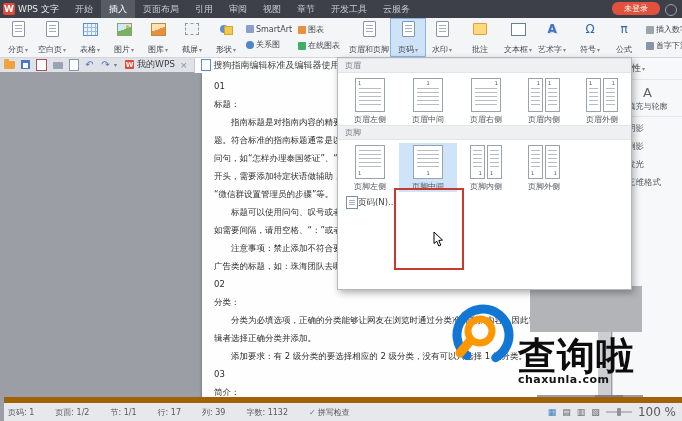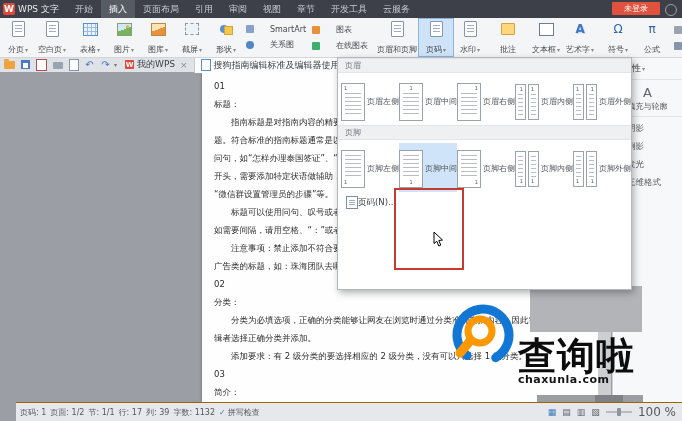--- a/index.html
+++ b/index.html
@@ -7,35 +7,35 @@
        font-family:"DejaVu Sans","Liberation Sans",sans-serif;-webkit-font-smoothing:antialiased;}
   
   .titlebar{position:absolute;left:0;top:0;right:0;height:18px;background:#3d4049;display:flex;align-items:center;z-index:30;}
   .logo{display:flex;align-items:center;gap:3px;padding:0 8px 0 3px;}
   .logo .wbox{width:12px;height:12px;background:#e0493a;color:#fff;font-size:9px;font-weight:bold;
               display:flex;align-items:center;justify-content:center;border-radius:2px;}
   .logo .appname{color:#e8eaec;font-size:9px;white-space:nowrap;}
   .ttab{color:#c6c9cf;font-size:9px;padding:0 8px;line-height:18px;white-space:nowrap;cursor:default;}
   .ttab.active{background:#575b64;color:#fff;}
   .loginbtn{position:absolute;right:22px;top:2px;height:13px;background:#e0523e;color:#fff;font-size:8px;
-            padding:0 12px;display:flex;align-items:center;border-radius:1px;}
+            padding:0 12px;display:flex;align-items:center;border-radius:6px;}
   .skinbtn{position:absolute;right:5px;top:4px;width:10px;height:10px;border:1px solid #9aa0a8;border-radius:50%;}
   
   .ribbon{position:absolute;left:0;top:18px;right:0;height:39px;background:#f4f5f7;border-bottom:1px solid #d2d5d9;
           display:flex;align-items:stretch;z-index:20;overflow:hidden;}
   .vsep{width:1px;background:#dcdee2;margin:4px 1px;}
   .rgroup{display:flex;align-items:stretch;padding:1px 1px;}
   .bigitem{min-width:30px;padding:2px 2px 1px;display:flex;flex-direction:column;align-items:center;
            justify-content:space-between;font-size:8px;color:#45484d;}
   .bigitem .lbl{white-space:nowrap;display:flex;align-items:center;}
   .bigitem.active{background:#cfe3f8;outline:1px solid #8cb4e2;}
   .car::after{content:"▾";font-size:6px;color:#808archive08;color:#888;margin-left:1px;}
   .ic{height:16px;display:flex;align-items:center;justify-content:center;}
   .stackcol{display:flex;flex-direction:column;justify-content:space-evenly;padding:0 3px;font-size:8px;color:#45484d;}
-  .stackitem{display:flex;align-items:center;gap:16px;white-space:nowrap;}
+  .stackitem{display:flex;align-items:center;gap:2px;white-space:nowrap;}
   .mi{width:8px;height:8px;border-radius:1px;flex:none;}
   
   .i-doc{width:11px;height:14px;background:#fff;border:1px solid #8795a8;border-radius:1px;position:relative;}
   .i-doc::after{content:"";position:absolute;left:2px;right:2px;top:3px;height:8px;
                 background:repeating-linear-gradient(to bottom,#9fb0c4 0 1px,transparent 1px 3px);}
   .i-table{width:13px;height:11px;border:1px solid #5b8fd0;
            background:repeating-linear-gradient(to right,transparent 0 3px,#9dbce4 3px 4px),
                       repeating-linear-gradient(to bottom,transparent 0 3px,#9dbce4 3px 4px),#eaf2fb;}
   .i-pic{width:13px;height:11px;border:1px solid #8aa07a;background:linear-gradient(160deg,#cfe9f8 0 48%,#7ab35e 48%);position:relative;}
   .i-pic::after{content:"";position:absolute;right:2px;top:1px;width:3px;height:3px;border-radius:50%;background:#f6a623;}
@@ -97,37 +97,37 @@
   .lines-full{top:4px;bottom:4px;}
   .lines-h{top:9px;bottom:4px;}
   .lines-f{top:4px;bottom:9px;}
   .half .tl{left:2px;right:2px;}
   .pgd{position:absolute;font-size:5px;color:#555;line-height:1;}
   .d-top{top:2px;} .d-bot{bottom:2px;}
   .d-left{left:2px;} .d-center{left:50%;transform:translateX(-50%);} .d-right{right:2px;}
   .secbar{height:13px;background:#eef0f2;border-top:1px solid #e2e4e7;border-bottom:1px solid #e2e4e7;
           font-size:8px;color:#75797f;line-height:13px;padding-left:7px;}
   .thumbrow{display:flex;padding:3px 0 0 3px;height:49px;}
-  .cell{width:58px;display:flex;flex-direction:row;align-items:center;gap:2px;padding-top:2px;}
+  .cell{width:58px;display:flex;flex-direction:column;align-items:center;gap:2px;padding-top:2px;}
   .cell .clabel{font-size:8px;color:#55585d;white-space:nowrap;}
   .cell.sel{background:#cfe4f8;}
   .redbox{position:absolute;left:56px;top:130px;width:66px;height:78px;border:2px solid #c8392f;z-index:5;pointer-events:none;}
   .morerow{display:flex;align-items:center;gap:0;padding:4px 0 0 8px;font-size:8.5px;color:#3c3f44;}
   .morerow .mic{width:10px;height:11px;background:#fff;border:1px solid #7e8ea2;position:relative;}
   .morerow .mic::after{content:"";position:absolute;left:2px;right:2px;top:3px;height:5px;
         background:repeating-linear-gradient(to bottom,#9fb0c4 0 1px,transparent 1px 2px);}
   .cursor{position:absolute;left:95px;top:173px;z-index:6;}
   
   .watermark{position:absolute;left:450px;top:303px;display:flex;align-items:flex-start;z-index:50;}
   .wm-text{display:flex;flex-direction:column;margin-left:4px;}
   .wm-title{font-size:38px;font-weight:bold;color:#0c0c0c;line-height:1.1;letter-spacing:1px;font-family:"DejaVu Serif","Liberation Serif",serif;margin-top:32px;}
   .wm-site{font-size:11px;font-weight:bold;color:#141414;margin-top:-4px;letter-spacing:0.5px;}
   
-  .statusbar{position:absolute;left:16px;right:0;bottom:0;height:18px;background:#e6e8eb;border-top:1px solid #a16207;
-             display:flex;align-items:center;font-size:8px;color:#55585d;padding-left:4px;gap:4px;z-index:35;}
+  .statusbar{position:absolute;left:4px;right:0;bottom:0;height:18px;background:#e6e8eb;border-top:6px solid #a16207;
+             display:flex;align-items:center;font-size:8px;color:#55585d;padding-left:4px;gap:21px;z-index:35;}
   .sitem{white-space:nowrap;}
   .spell{display:flex;align-items:center;gap:2px;}
   .spell .chk{color:#3f7fbf;font-size:8px;}
   .statusright{margin-left:auto;display:flex;align-items:center;gap:6px;padding-right:6px;}
   .vicon{font-size:9px;color:#62666c;line-height:1;}
   .vicon.selv{color:#3f7fbf;}
   .zoomtrack{width:26px;height:2px;background:#b8bbc0;position:relative;}
   .zoomtrack .knob{position:absolute;left:11px;top:-3px;width:4px;height:8px;background:#8f939a;border-radius:1px;}
   .zoomval{font-size:12px;color:#55585d;white-space:nowrap;}
 </style>
@@ -452,27 +452,20 @@
         <span class="clabel">页脚左侧</span>
       </div>
       <div class="cell sel">
         <div class="thumb">
             <span class="pgd d-bot d-center">1</span>
             <span class="tl lines-f"></span>
           </div>
         <span class="clabel">页脚中间</span>
       </div>
       <div class="cell">
-        <div class="thumb">
-            <span class="pgd d-bot d-right">1</span>
-            <span class="tl lines-f"></span>
-          </div>
-        <span class="clabel">页脚右侧</span>
-      </div>
-      <div class="cell">
         <div class="thumb double">
           <span class="half">
               <span class="pgd d-bot d-right">1</span>
               <span class="tl lines-f"></span>
             </span>
           <span class="half">
               <span class="pgd d-bot d-left">1</span>
               <span class="tl lines-f"></span>
             </span>
         </div>

